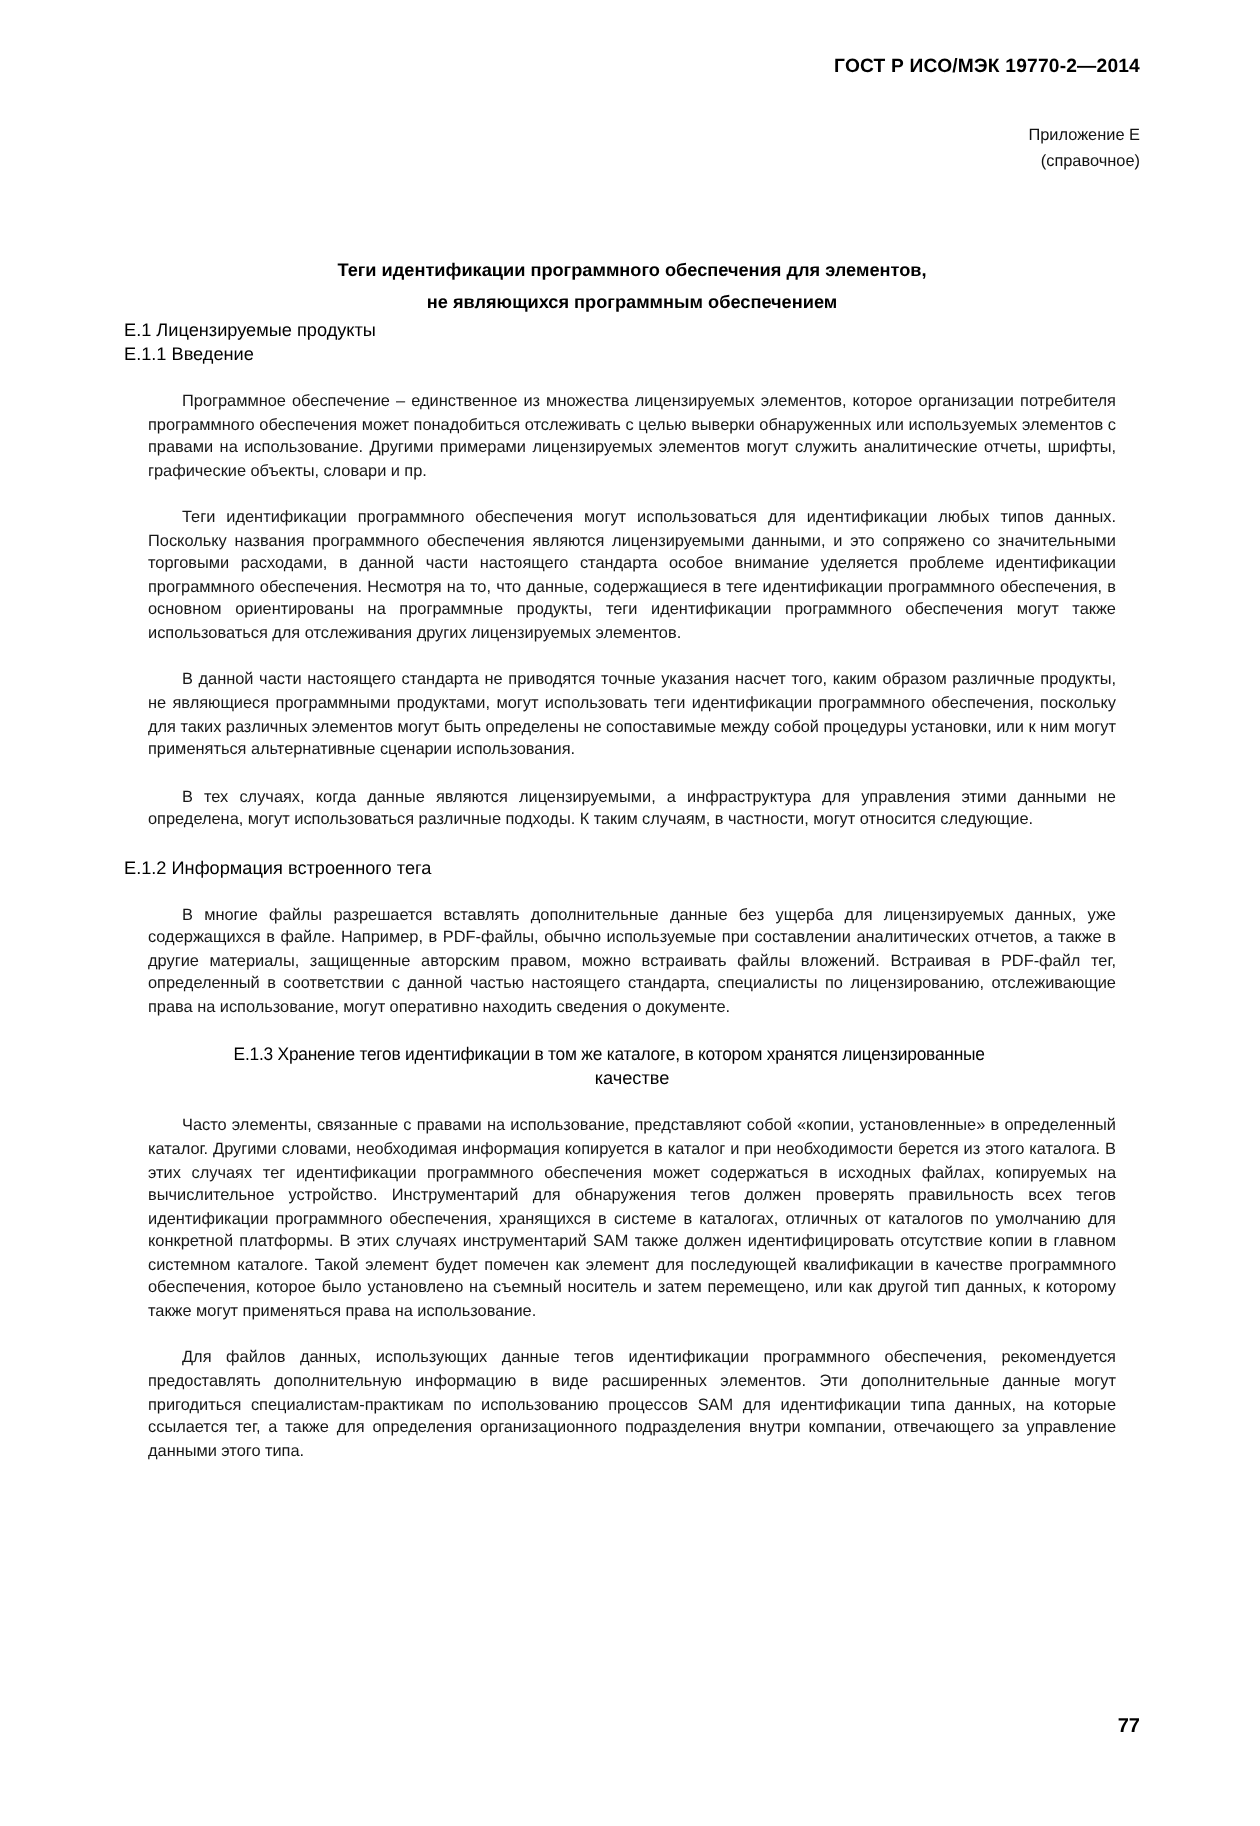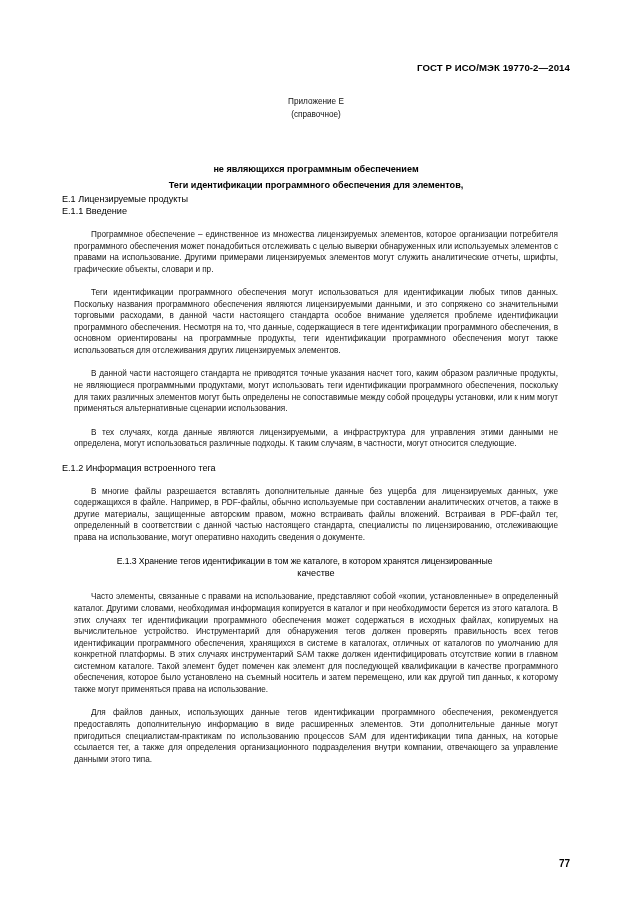--- a/index.html
+++ b/index.html
@@ -29,33 +29,33 @@
     top: 0;
     width: 508px;
   }
 
   
   .std-header {
     text-align: right;
     font-size: 9.6px;
     font-weight: bold;
     letter-spacing: 0.1px;
-    padding-top: 62px;
+    padding-top: 28px;
     color: #000;
   }
 
   
   .annex-caption {
     text-align: center;
     font-size: 8.2px;
     line-height: 12.5px;
     margin-top: 23px;
     color: #111;
   }
-  .annex-caption div { white-space: nowrap; }
+  .annex-caption div { white-space: nowrap; text-align: right; }
 
   
   .annex-title {
     text-align: center;
     font-size: 9.1px;
     font-weight: bold;
     line-height: 15.5px;
     margin-top: 41px;
     color: #000;
   }
@@ -115,22 +115,22 @@
   <div class="content">
 
     <div class="std-header">ГОСТ Р ИСО/МЭК 19770-2—2014</div>
 
     <div class="annex-caption">
       <div>Приложение Е</div>
       <div>(справочное)</div>
     </div>
 
     <div class="annex-title">
+      <div>Теги идентификации программного обеспечения для элементов,</div>
       <div>не являющихся программным обеспечением</div>
-      <div>Теги идентификации программного обеспечения для элементов,</div>
     </div>
 
     <h2 class="sec h-e1">Е.1 Лицензируемые продукты</h2>
 
     <h2 class="sec h-e11">Е.1.1 Введение</h2>
 
     <p class="body after-head">Программное обеспечение – единственное из множества лицензируемых элементов, которое организации потребителя программного обеспечения может понадобиться отслеживать с целью выверки обнаруженных или используемых элементов с правами на использование. Другими примерами лицензируемых элементов могут служить аналитические отчеты, шрифты, графические объекты, словари и пр.</p>
     <p class="body">Теги идентификации программного обеспечения могут использоваться для идентификации любых типов данных. Поскольку названия программного обеспечения являются лицензируемыми данными, и это сопряжено со значительными торговыми расходами, в данной части настоящего стандарта особое внимание уделяется проблеме идентификации программного обеспечения. Несмотря на то, что данные, содержащиеся в теге идентификации программного обеспечения, в основном ориентированы на программные продукты, теги идентификации программного обеспечения могут также использоваться для отслеживания других лицензируемых элементов.</p>
     <p class="body">В данной части настоящего стандарта не приводятся точные указания насчет того, каким образом различные продукты, не являющиеся программными продуктами, могут использовать теги идентификации программного обеспечения, поскольку для таких различных элементов могут быть определены не сопоставимые между собой процедуры установки, или к ним могут применяться альтернативные сценарии использования.</p>
     <p class="body">В тех случаях, когда данные являются лицензируемыми, а инфраструктура для управления этими данными не определена, могут использоваться различные подходы. К таким случаям, в частности, могут относится следующие.</p>

